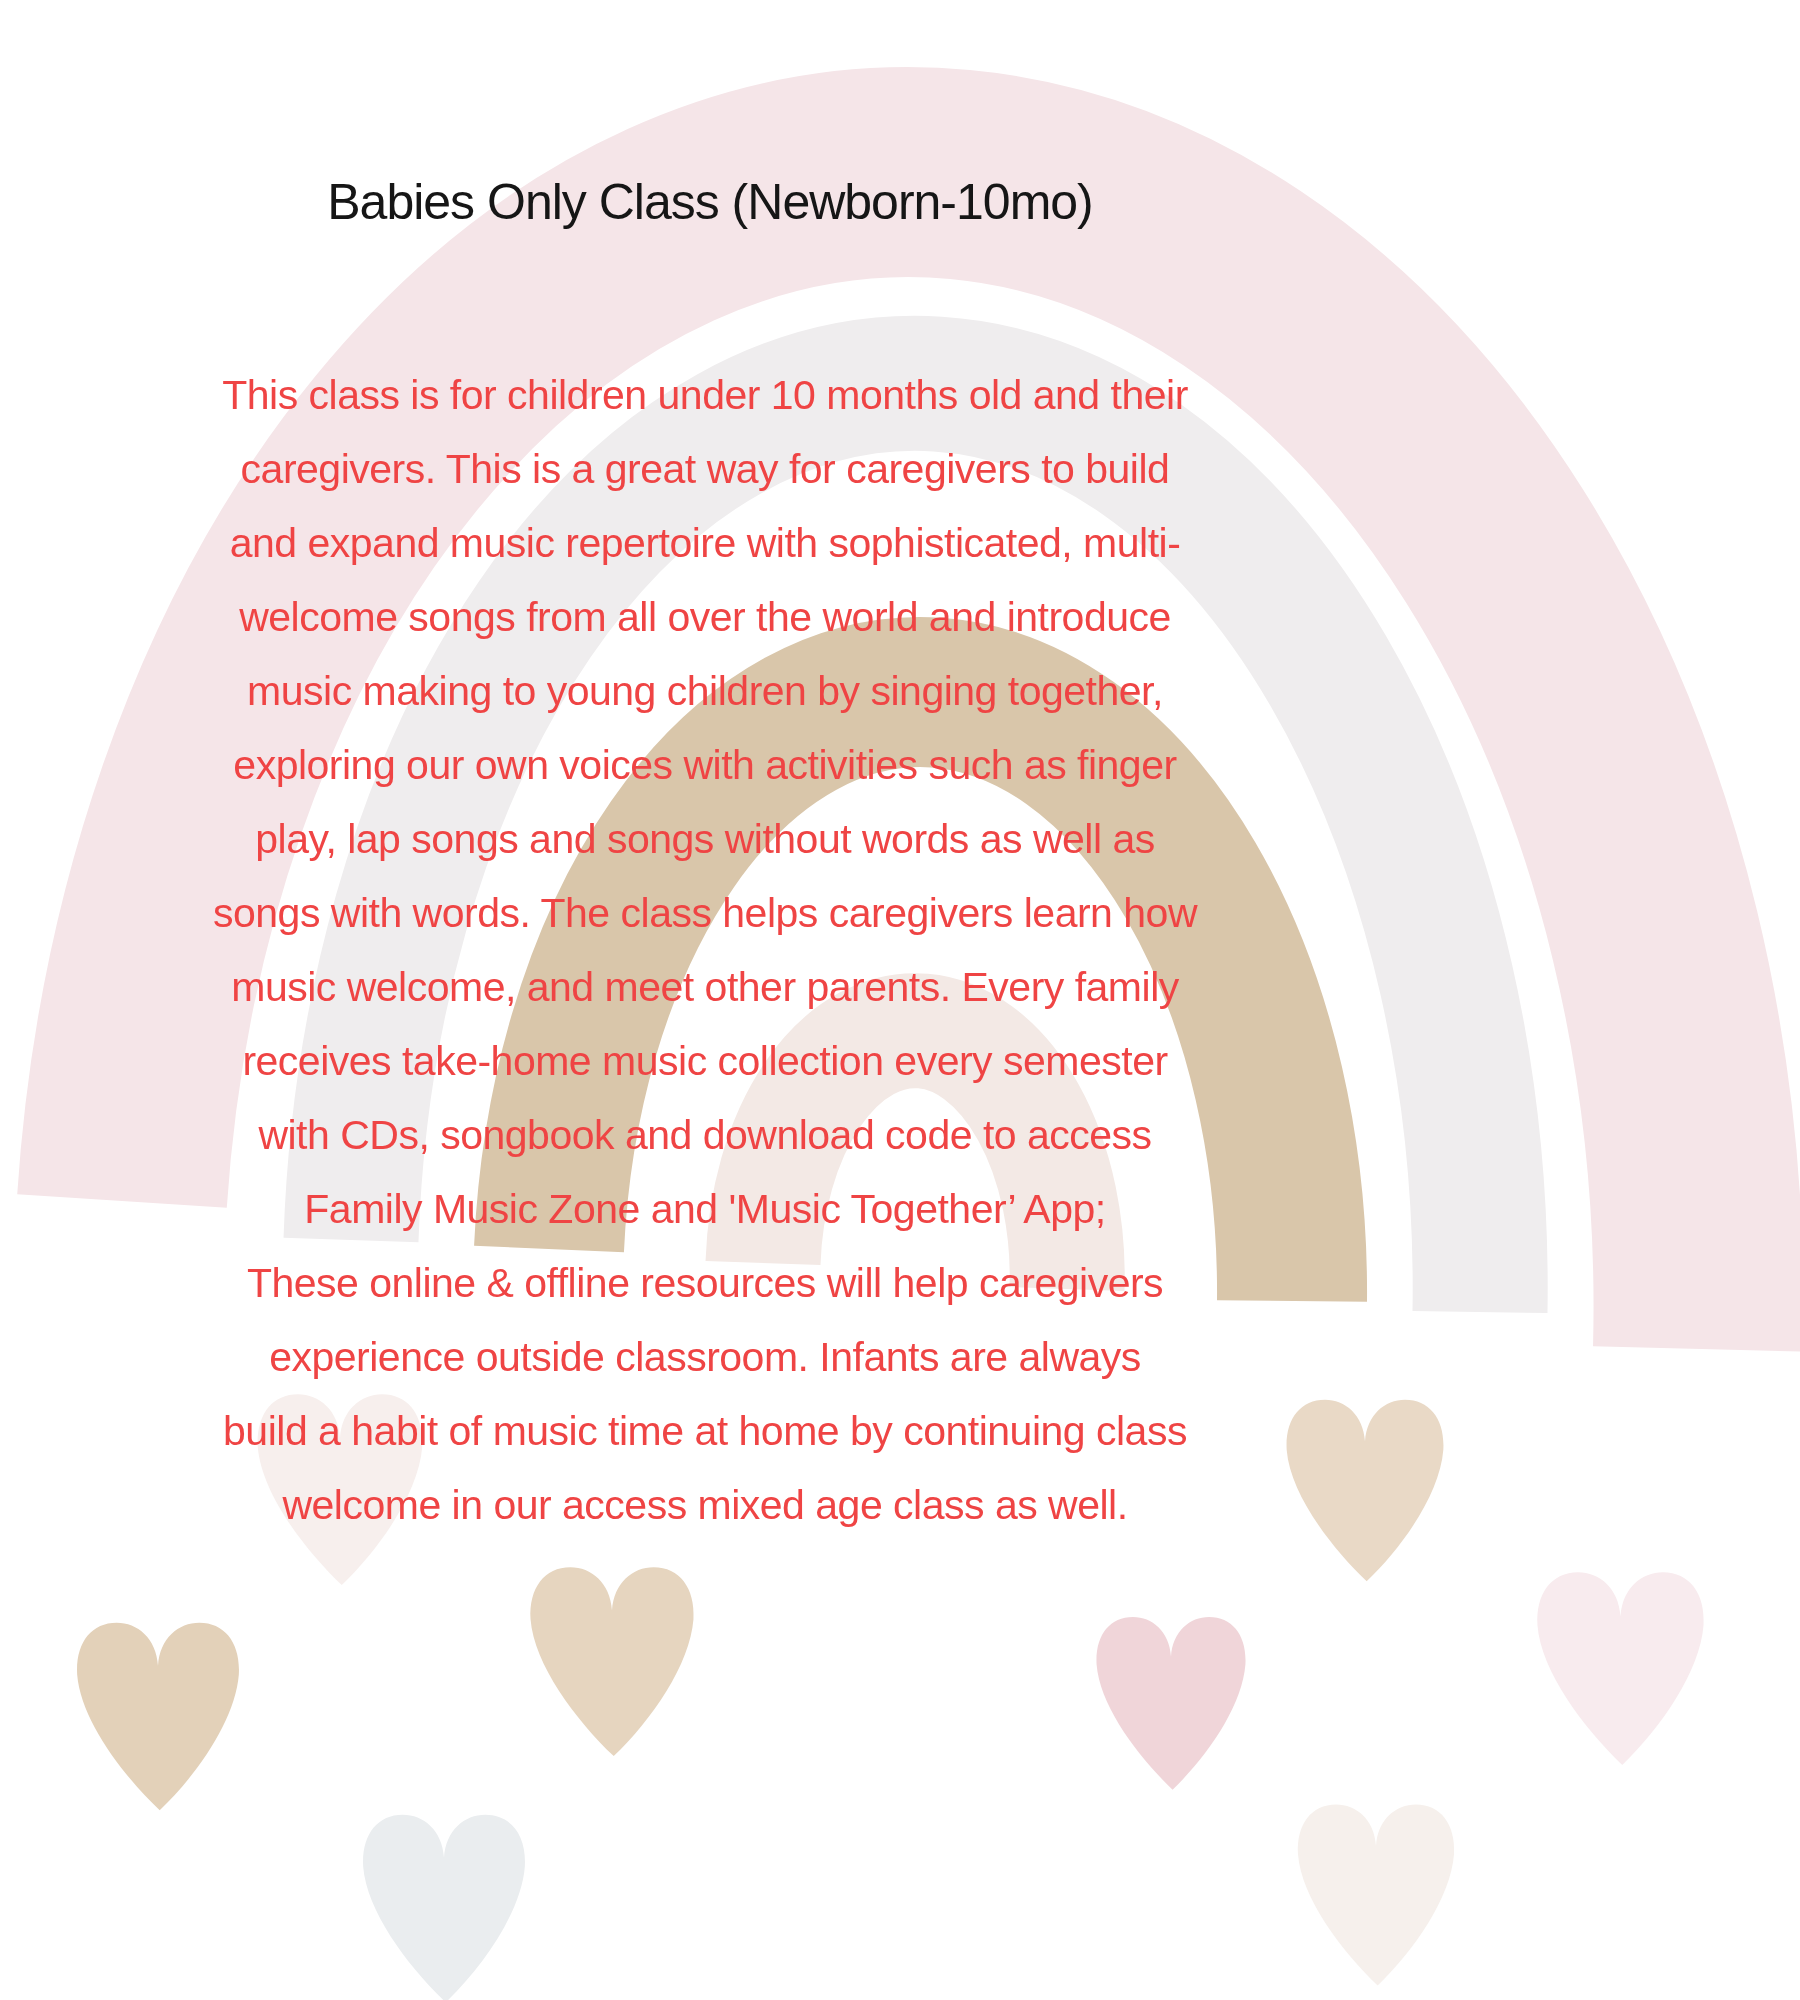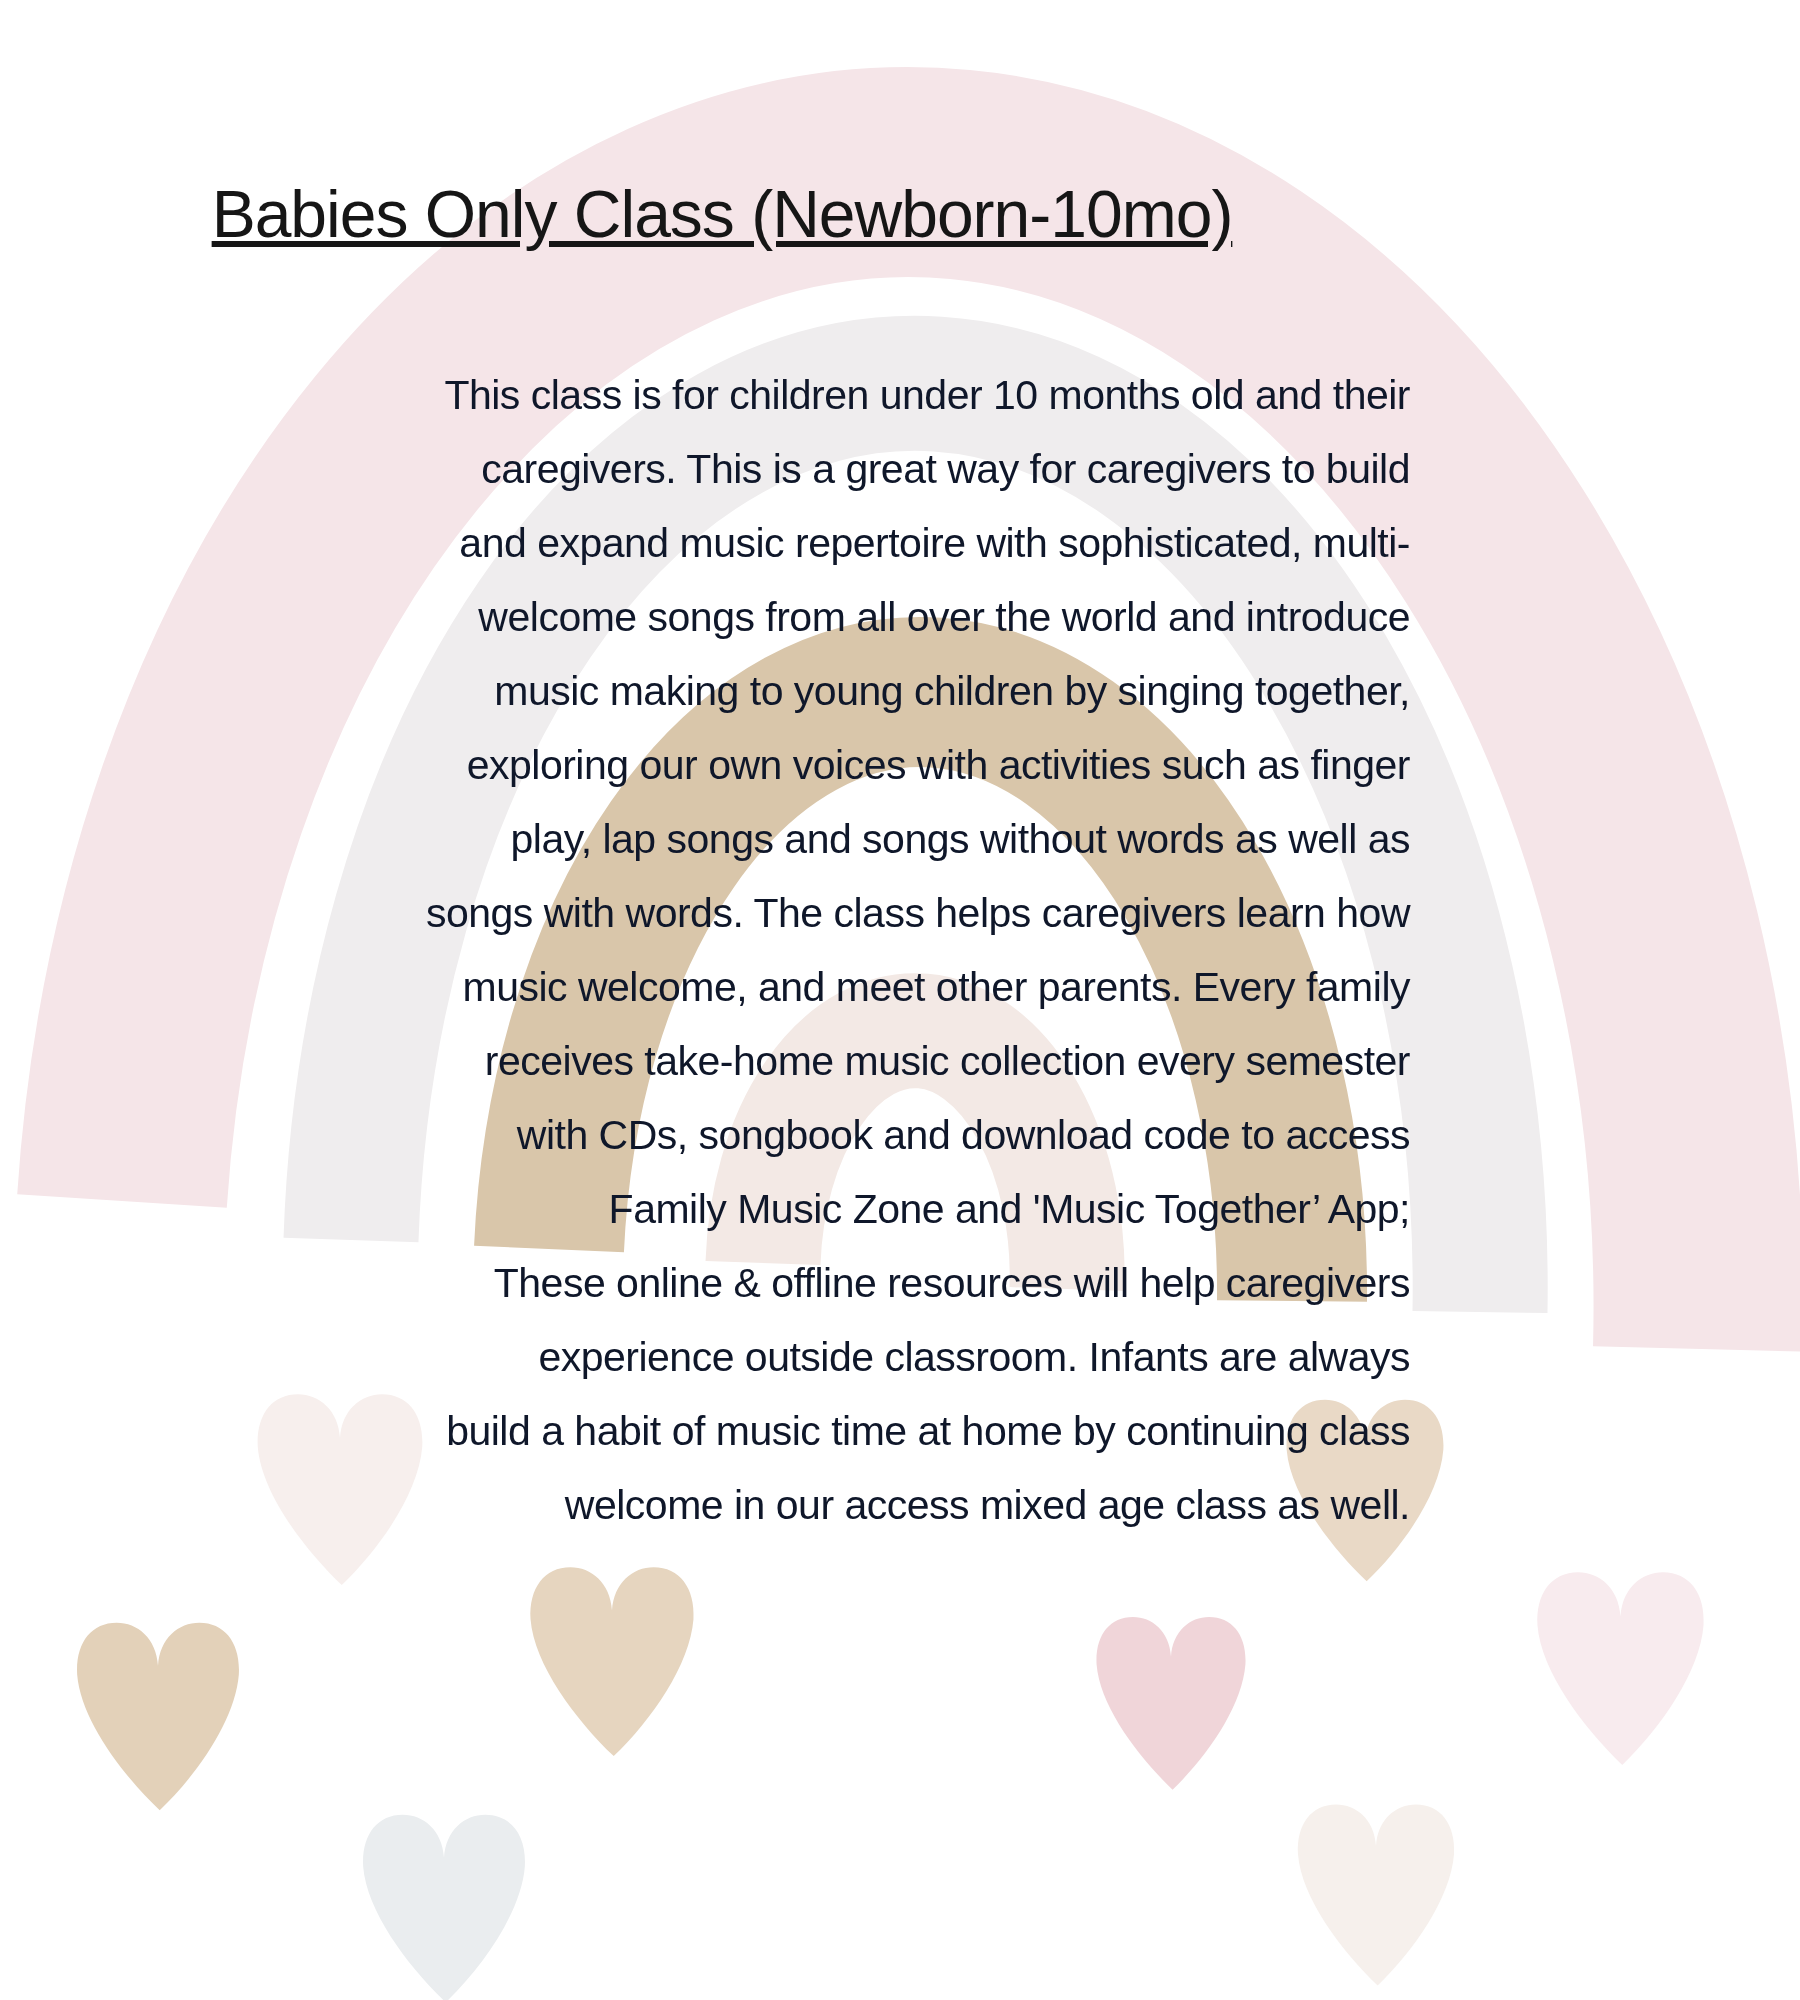--- a/index.html
+++ b/index.html
@@ -26,45 +26,43 @@
   }
   .heart {
     position: absolute;
     pointer-events: none;
   }
   .title {
     position: absolute;
     left: 0;
     top: 162px;
     width: 1420px;
-    margin: 12px;
+    margin: 0;
     text-align: center;
-    font-size: 66px;
+    font-size: 50px;
     font-weight: 400;
     letter-spacing: -1px;
     line-height: 80px;
     color: #161616;
     white-space: nowrap;
-    text-decoration: underline;
   }
   .paragraph {
     position: absolute;
     left: 0;
     top: 358px;
     width: 1410px;
     text-align: center;
   }
   .line {
     height: 74px;
     line-height: 74px;
     font-size: 41px;
     letter-spacing: -0.5px;
     white-space: nowrap;
-    color: #0f172a;
-    text-align: right;
+    color: #ef4444;
   }
 </style>
 </head>
 <body>
 
 <div class="canvas">
 
   <svg class="rainbow" viewBox="0 0 1800 2000" aria-hidden="true">
     <path d="M 122 1201 A 790 1135 0 0 1 1698 1349" fill="none" stroke-width="210" stroke="#f5e5e8"></path>
     <path d="M 351 1240 A 565 905 0 0 1 1480 1312" fill="none" stroke-width="135" stroke="#efedee"></path>

